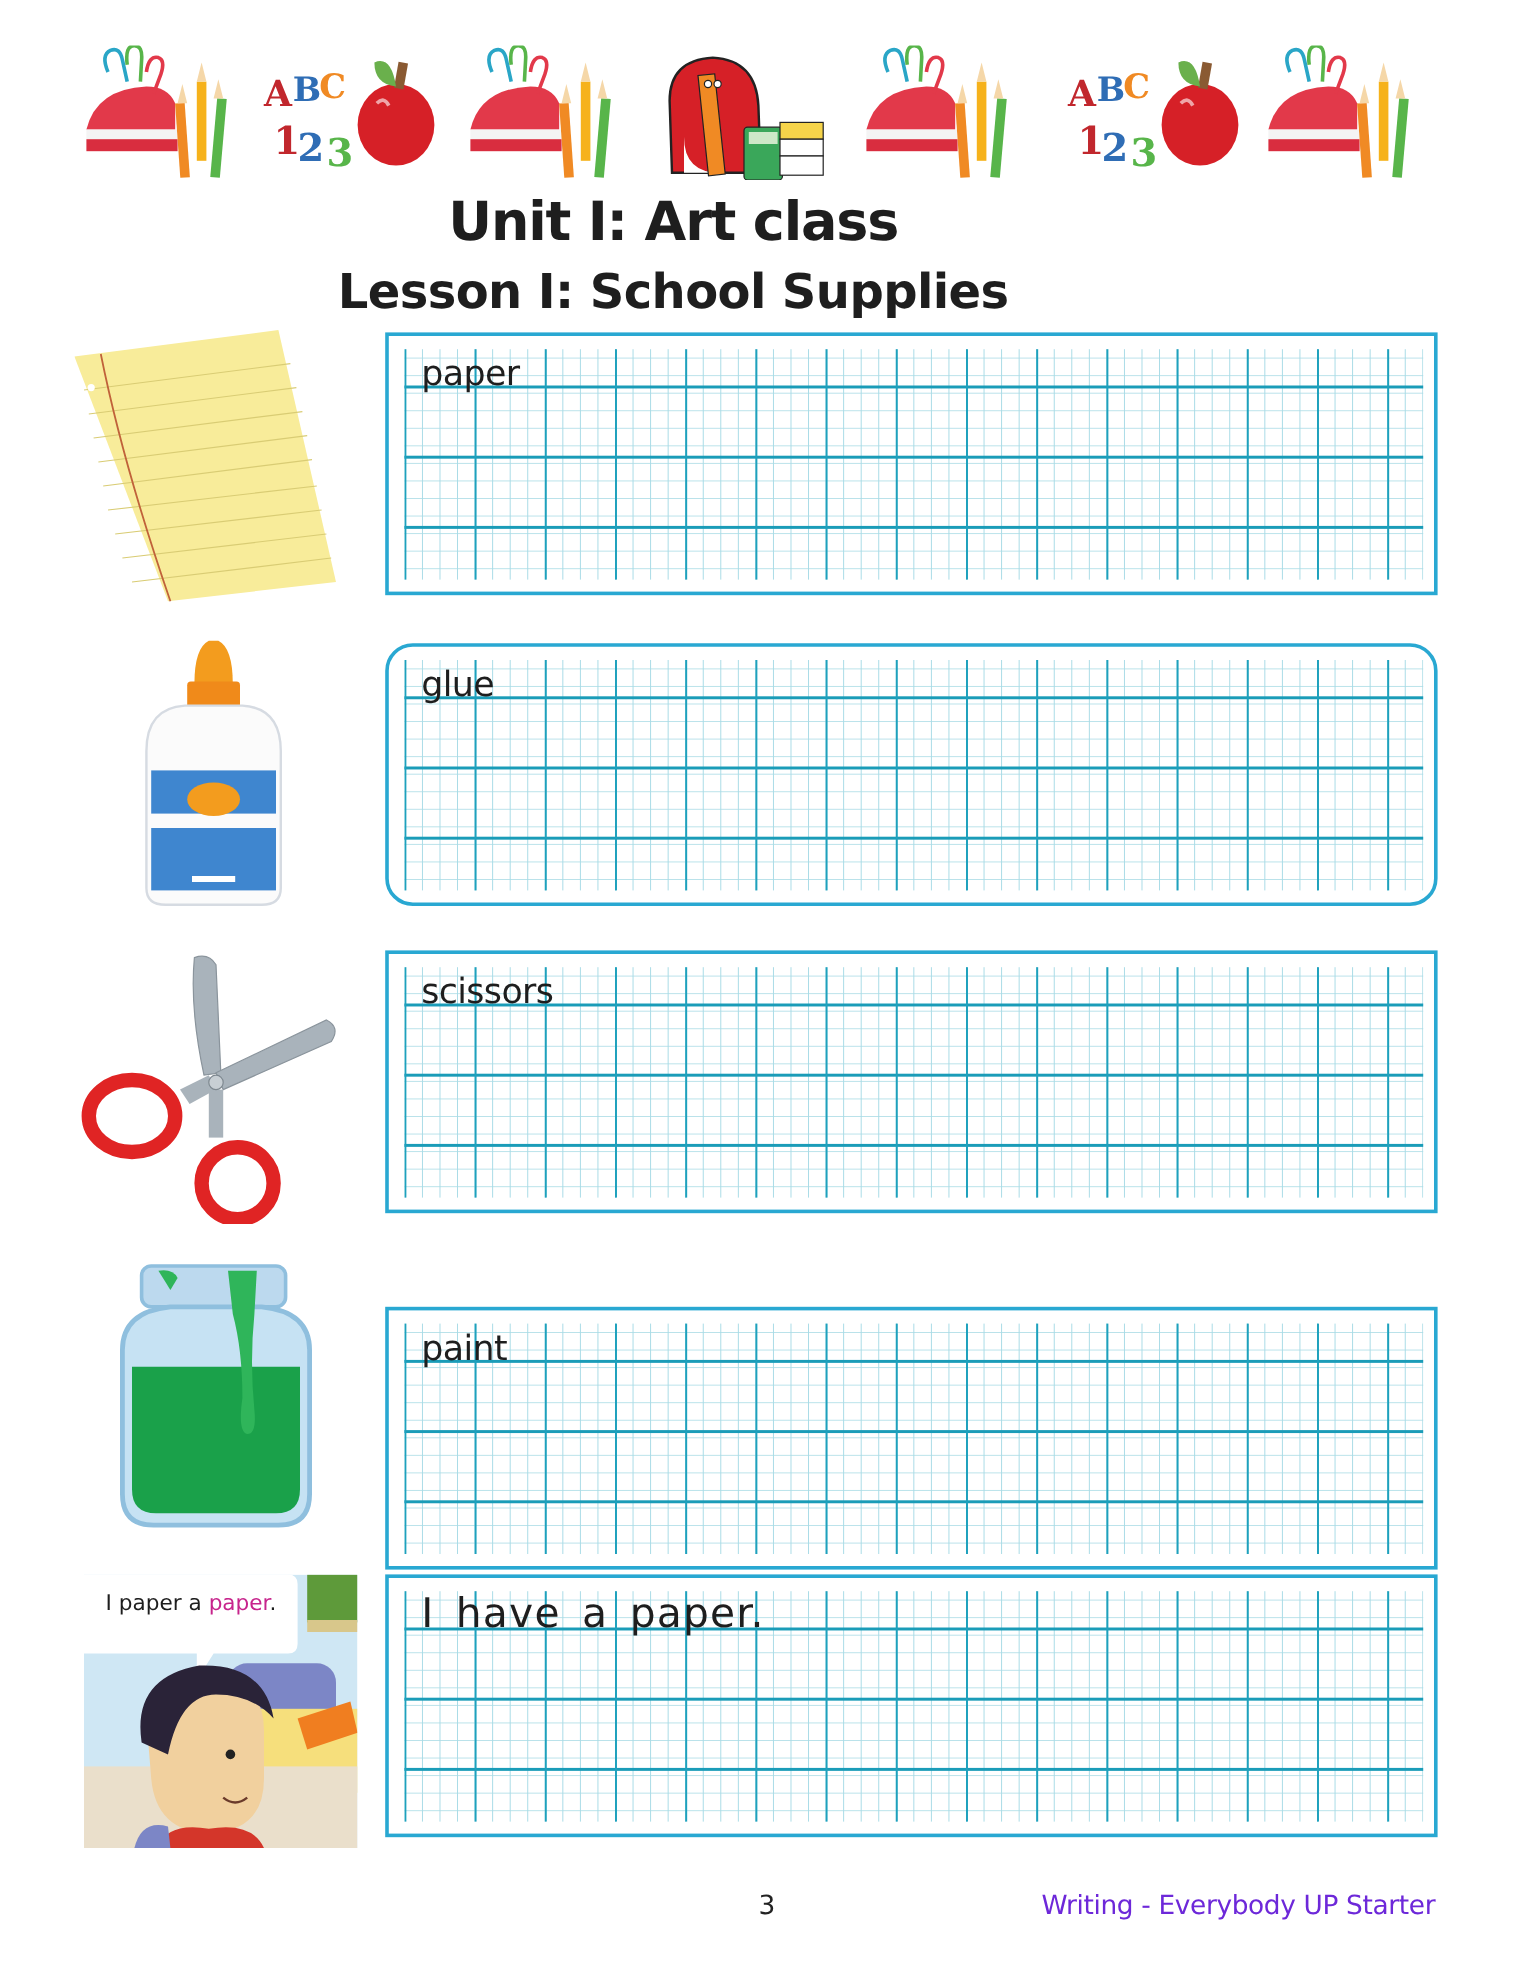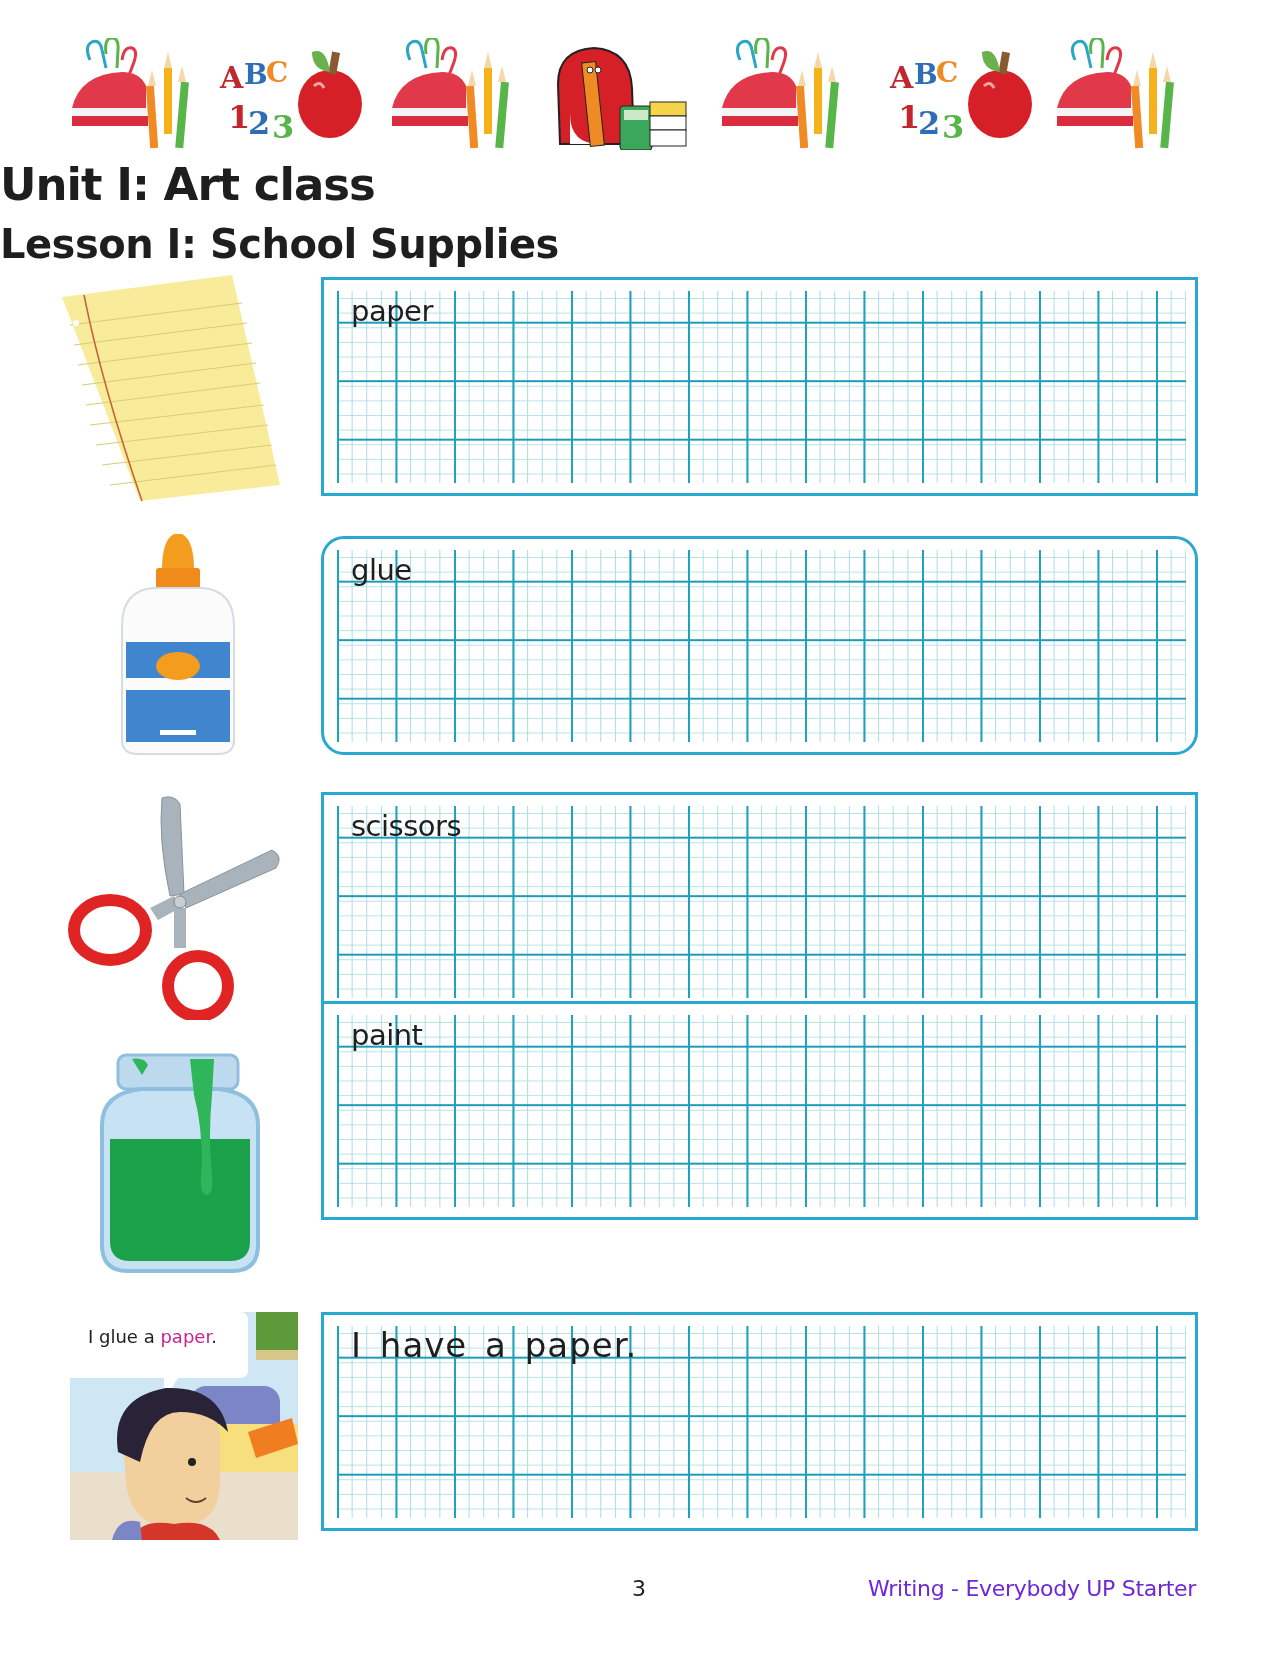--- a/index.html
+++ b/index.html
@@ -2,21 +2,21 @@
 <html><head>
   <meta charset="utf-8">
   <style>
     * { box-sizing: border-box; margin: 0; padding: 0; }
     html, body { width: 1282px; height: 1654px; background: #ffffff; overflow: hidden; }
     body { position: relative; font-family: "DejaVu Sans", sans-serif; color: #222; }
 
     .banner { position: absolute; left: 70px; top: 38px; width: 1142px; height: 112px; }
     .banner svg { display: block; }
 
-    .title { position: absolute; left: 0; width: 1122px; font-family: "DejaVu Sans", sans-serif; font-weight: bold; color: #1e1e1e; }
+    .title { position: absolute; left: 0; width: 1122px; text-align: center; font-family: "DejaVu Sans", sans-serif; font-weight: bold; color: #1e1e1e; }
     .title.unit { top: 158px; font-size: 45px; letter-spacing: -1px; }
     .title.lesson { top: 221px; font-size: 40px; letter-spacing: -0.5px; }
 
     .row-img { position: absolute; left: 62px; width: 240px; height: 230px; }
     .row-img svg { display: block; }
 
     .box {
       position: absolute; left: 321px; width: 877px; height: 219px;
       border: 3px solid #29a8d2; background: #fff;
     }
@@ -161,21 +161,21 @@
 
 <div class="row-img" style="top:1045px;">
   <svg width="240" height="240" viewBox="0 0 240 240">
     <rect x="56" y="10" width="120" height="34" rx="8" fill="#bcd9ee" stroke="#8fbfde" stroke-width="3"></rect>
     <path d="M40 80 Q40 48 80 44 L156 44 Q196 48 196 80 L196 200 Q196 226 170 226 L66 226 Q40 226 40 200 Z" fill="#c6e2f3" stroke="#8fbfde" stroke-width="4"></path>
     <path d="M48 94 L188 94 L188 196 Q188 216 168 216 L68 216 Q48 216 48 196 Z" fill="#1aa14a"></path>
     <path d="M128 14 L152 14 L150 50 Q146 90 150 130 Q152 150 144 150 Q136 148 140 120 Q140 80 132 50 Z" fill="#2fb55a"></path>
     <path d="M70 14 Q82 12 86 20 L80 30 Z" fill="#2fb55a"></path>
   </svg>
 </div>
-<div class="box" style="top:1001px;">
+<div class="box" style="top:1089px;">
   <div class="grid"></div>
   <span class="word">paint</span>
 </div>
 
 <div class="speech-panel">
   <svg width="228" height="228" viewBox="0 0 228 228" style="position:absolute;left:0;top:0;">
     <rect x="0" y="0" width="228" height="228" fill="#cfe7f4"></rect>
     <rect x="186" y="0" width="42" height="40" fill="#5e9a3a"></rect>
     <rect x="186" y="38" width="42" height="10" fill="#d8c78b"></rect>
     <rect x="120" y="74" width="90" height="60" rx="16" fill="#7c86c6"></rect>
@@ -184,21 +184,21 @@
     <rect x="0" y="160" width="228" height="68" fill="#eadfcb"></rect>
     <path d="M0 0 L170 0 Q178 0 178 8 L178 58 Q178 66 170 66 L108 66 L94 88 L94 66 L0 66 Z" fill="#ffffff"></path>
     <path d="M52 120 Q54 78 100 82 Q150 86 150 130 L150 170 Q150 214 104 216 Q60 214 56 170 Z" fill="#f1d09e"></path>
     <path d="M48 140 Q40 86 96 76 Q150 74 158 120 Q140 100 110 100 Q80 100 70 150 Z" fill="#2a2338"></path>
     <circle cx="122" cy="150" r="4" fill="#222"></circle>
     <path d="M116 186 q10 8 20 0" stroke="#6a3a2a" stroke-width="2" fill="none"></path>
     <path d="M60 228 Q70 206 104 212 Q140 206 150 228 Z" fill="#d4362a"></path>
     <path d="M42 228 Q48 204 70 210 L72 228 Z" fill="#7c86c6"></path>
   </svg>
   <div class="speech-text">
-    <span>I glue a </span><span class="hl">paper</span><span>.</span>
+    <span>I paper a </span><span class="hl">paper</span><span>.</span>
   </div>
 </div>
 <div class="box" style="top:1312px;">
   <div class="grid"></div>
   <span class="word sentence">I have a paper.</span>
 </div>
 
 <div class="footer-page">3</div>
 <div class="footer-book">Writing - Everybody UP Starter</div>
 

